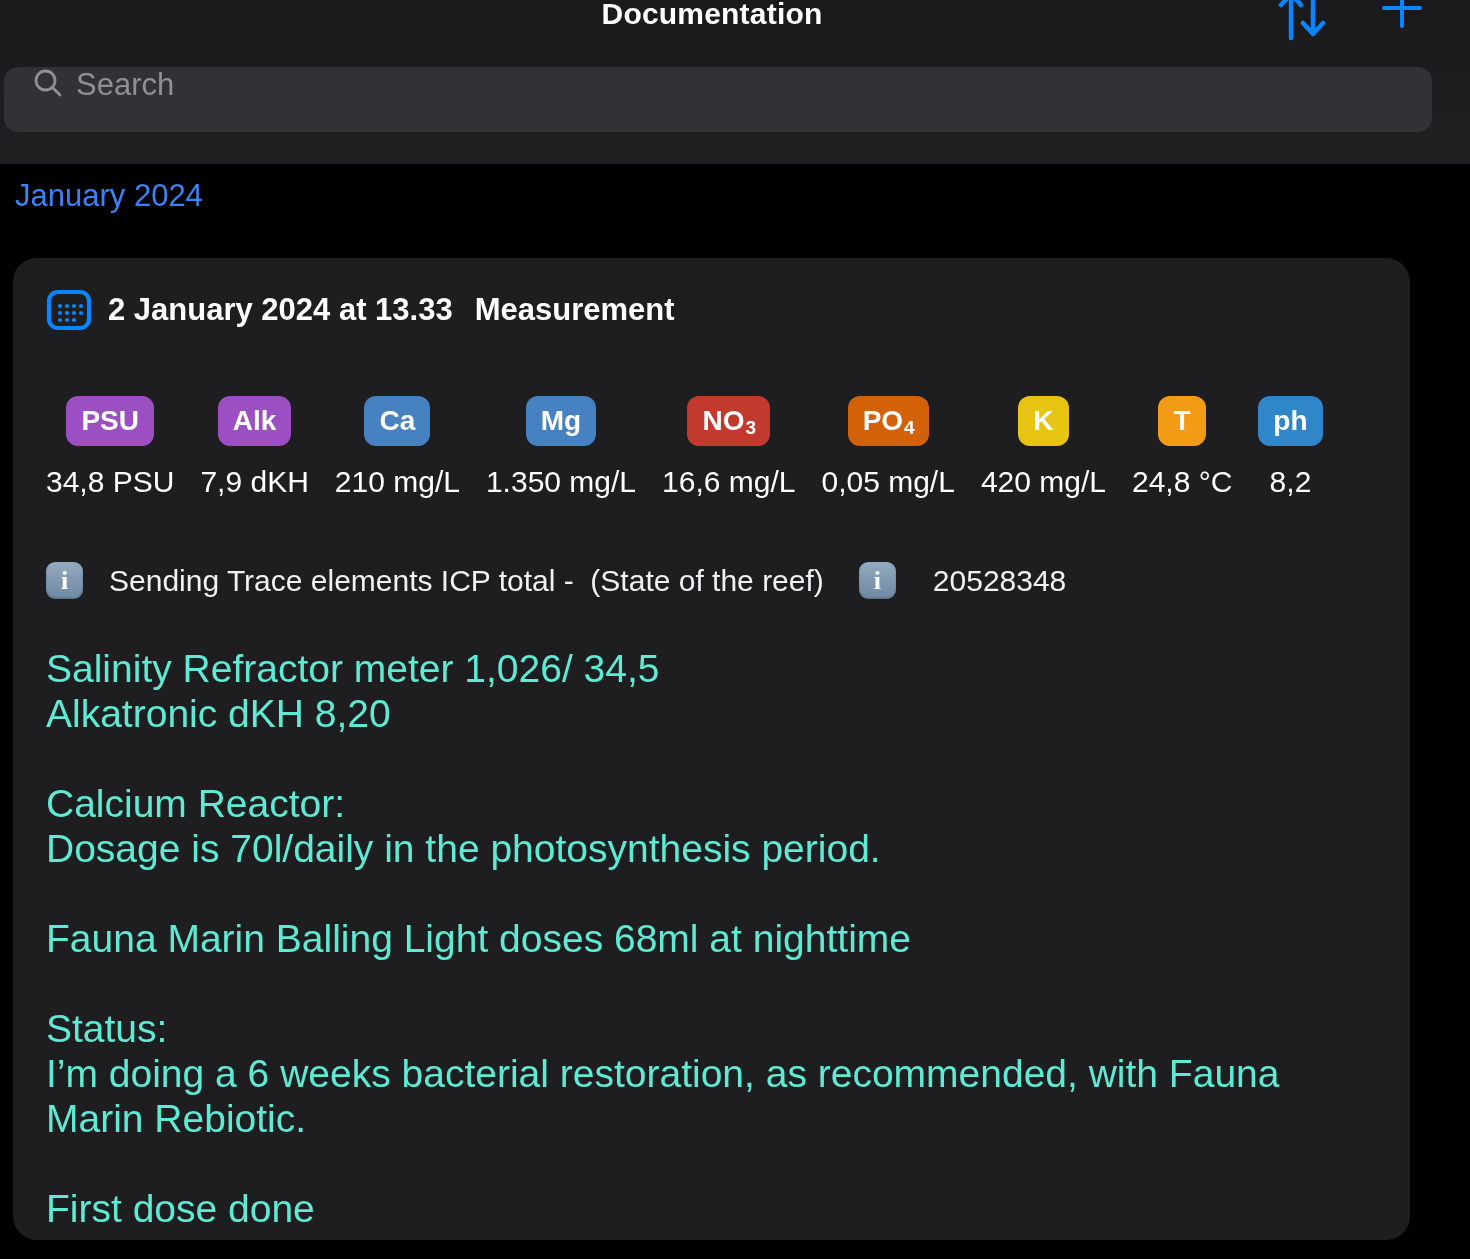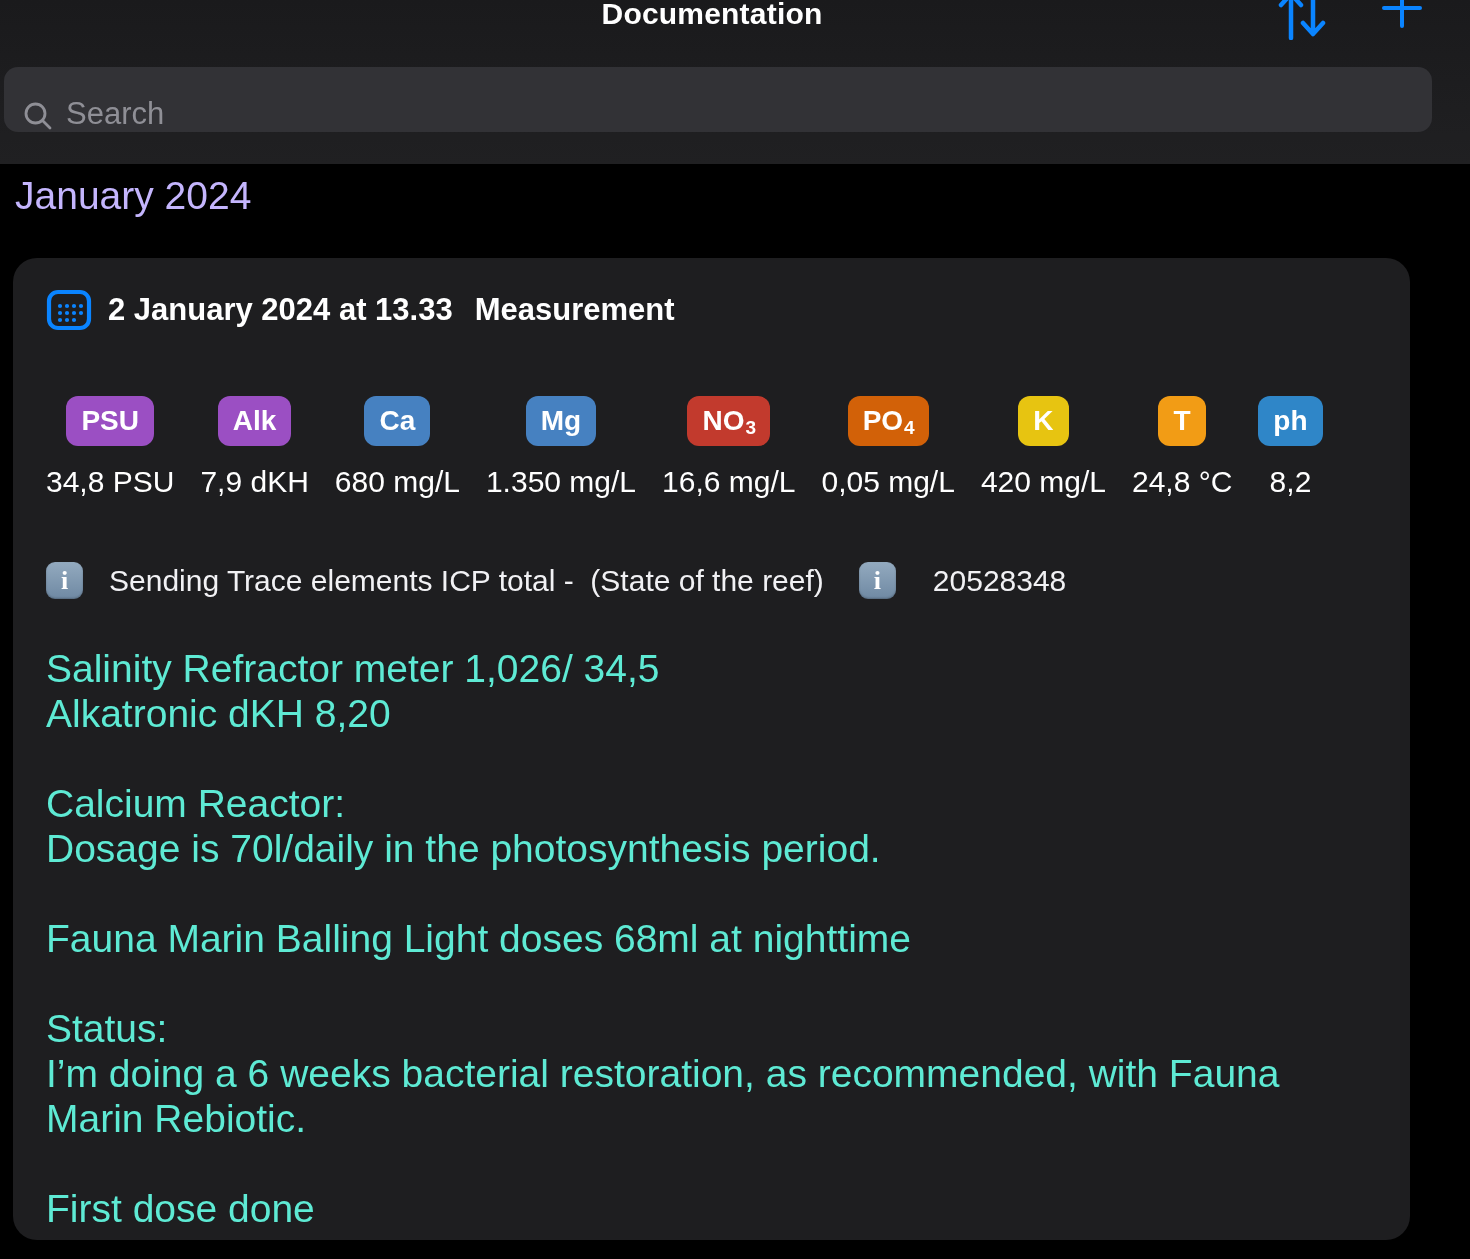--- a/index.html
+++ b/index.html
@@ -17,28 +17,28 @@
     position:absolute;top:-3px;left:0;width:1424px;text-align:center;
     font-size:30px;font-weight:700;color:#fff;line-height:34px;letter-spacing:.2px;
   }
   .nav-icons{
     position:absolute;top:-12px;right:46px;display:flex;gap:54px;align-items:flex-start;
   }
   .nav-icons svg{display:block;}
   
   .search-bar{
     position:absolute;top:67px;left:4px;width:1428px;height:65px;
-    background:#323236;border-radius:14px;display:flex;align-items:flex-end;
-    padding:0 18px;box-sizing:border-box;
+    background:#323236;border-radius:14px;display:flex;align-items:flex-start;
+    padding:0 28px;box-sizing:border-box;
   }
   .search-bar svg{flex:0 0 auto;margin-right:12px;}
   .search-placeholder{font-size:31px;color:#8F8F96;}
   
   .month-header{
-    position:absolute;top:176px;left:15px;font-size:39px;color:#c4b5fd;line-height:40px;
+    position:absolute;top:176px;left:15px;font-size:31px;color:#3b82f6;line-height:40px;
   }
   
   .card{
     position:absolute;top:258px;left:13px;width:1397px;height:982px;
     background:#1E1E20;border-radius:24px;box-sizing:border-box;
     padding:30px 33px 0 33px;
   }
   .card-header{display:flex;align-items:center;height:44px;text-align:center;}
   .card-header svg{display:block;margin-right:16px;}
   .card-date{font-size:31px;font-weight:700;color:#fff;white-space:pre;}
@@ -147,21 +147,21 @@
           <span>Alk</span>
           <sub></sub>
         </span>
       <span class="param-value">7,9 dKH</span>
     </div>
       <div class="param">
       <span class="param-badge" style="background: rgb(70, 129, 193);">
           <span>Ca</span>
           <sub></sub>
         </span>
-      <span class="param-value">680 mg/L</span>
+      <span class="param-value">210 mg/L</span>
     </div>
       <div class="param">
       <span class="param-badge" style="background: rgb(70, 129, 193);">
           <span>Mg</span>
           <sub></sub>
         </span>
       <span class="param-value">1.350 mg/L</span>
     </div>
       <div class="param">
       <span class="param-badge" style="background: rgb(194, 58, 45);">

